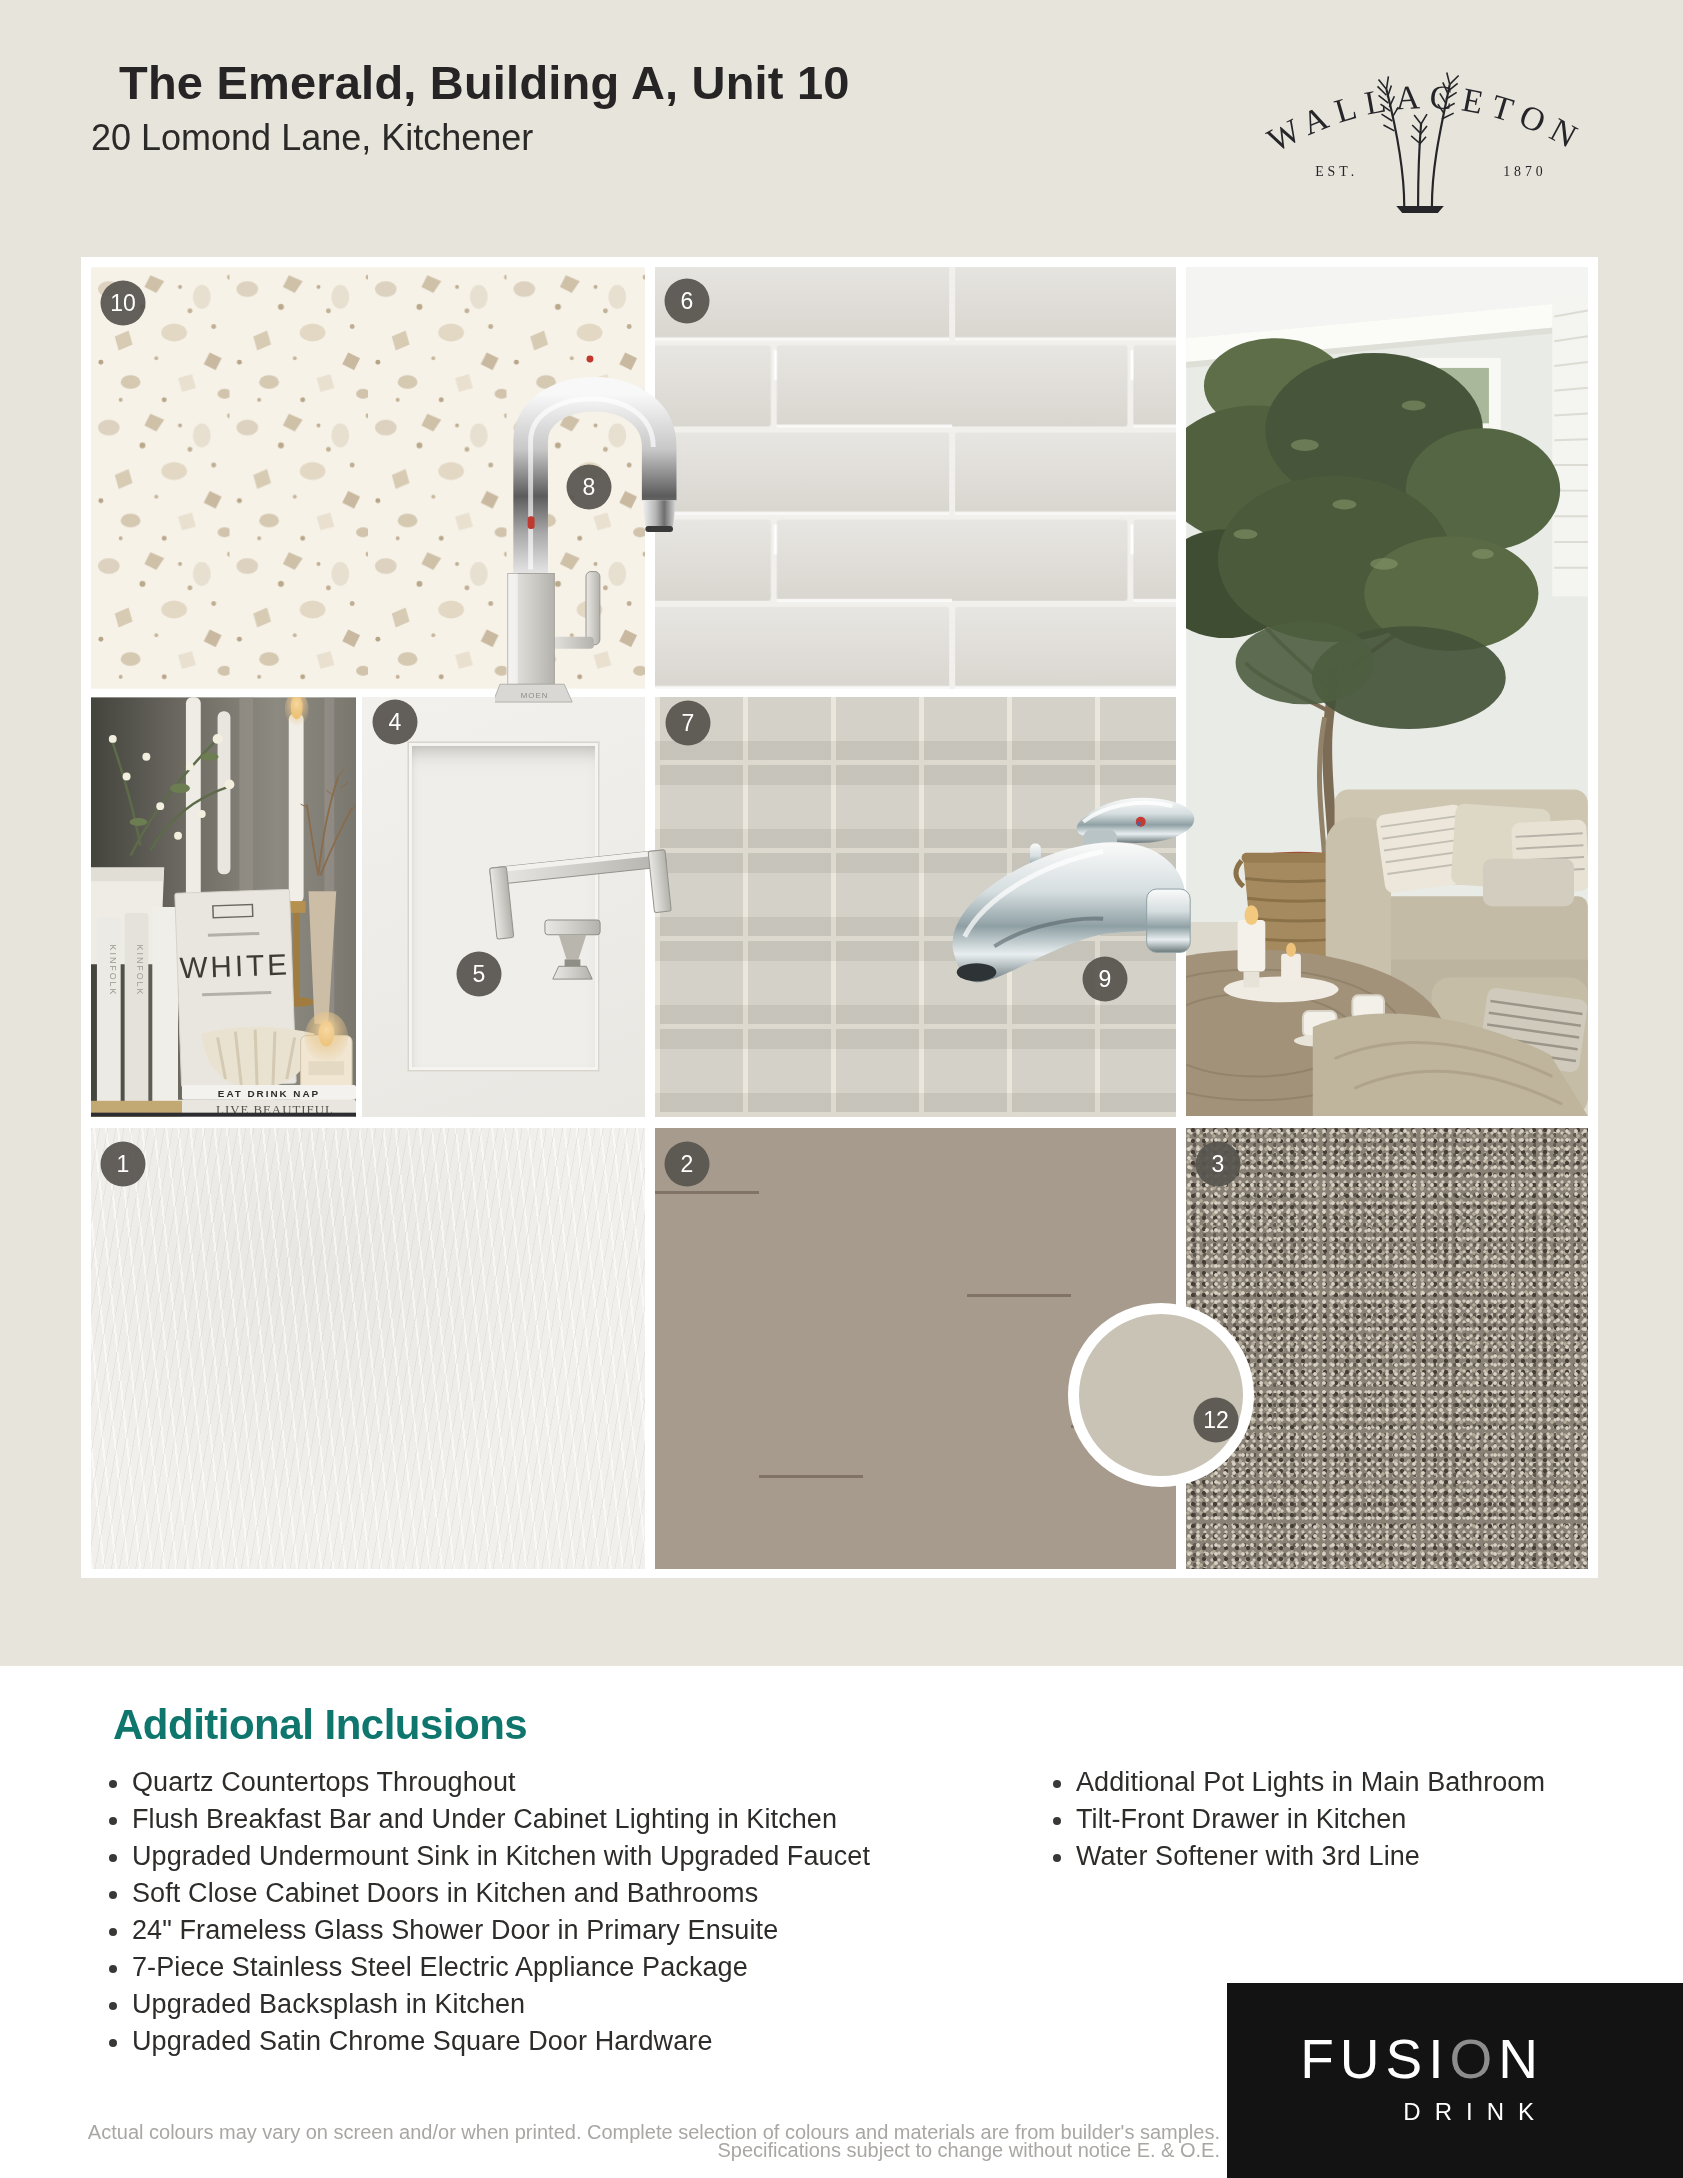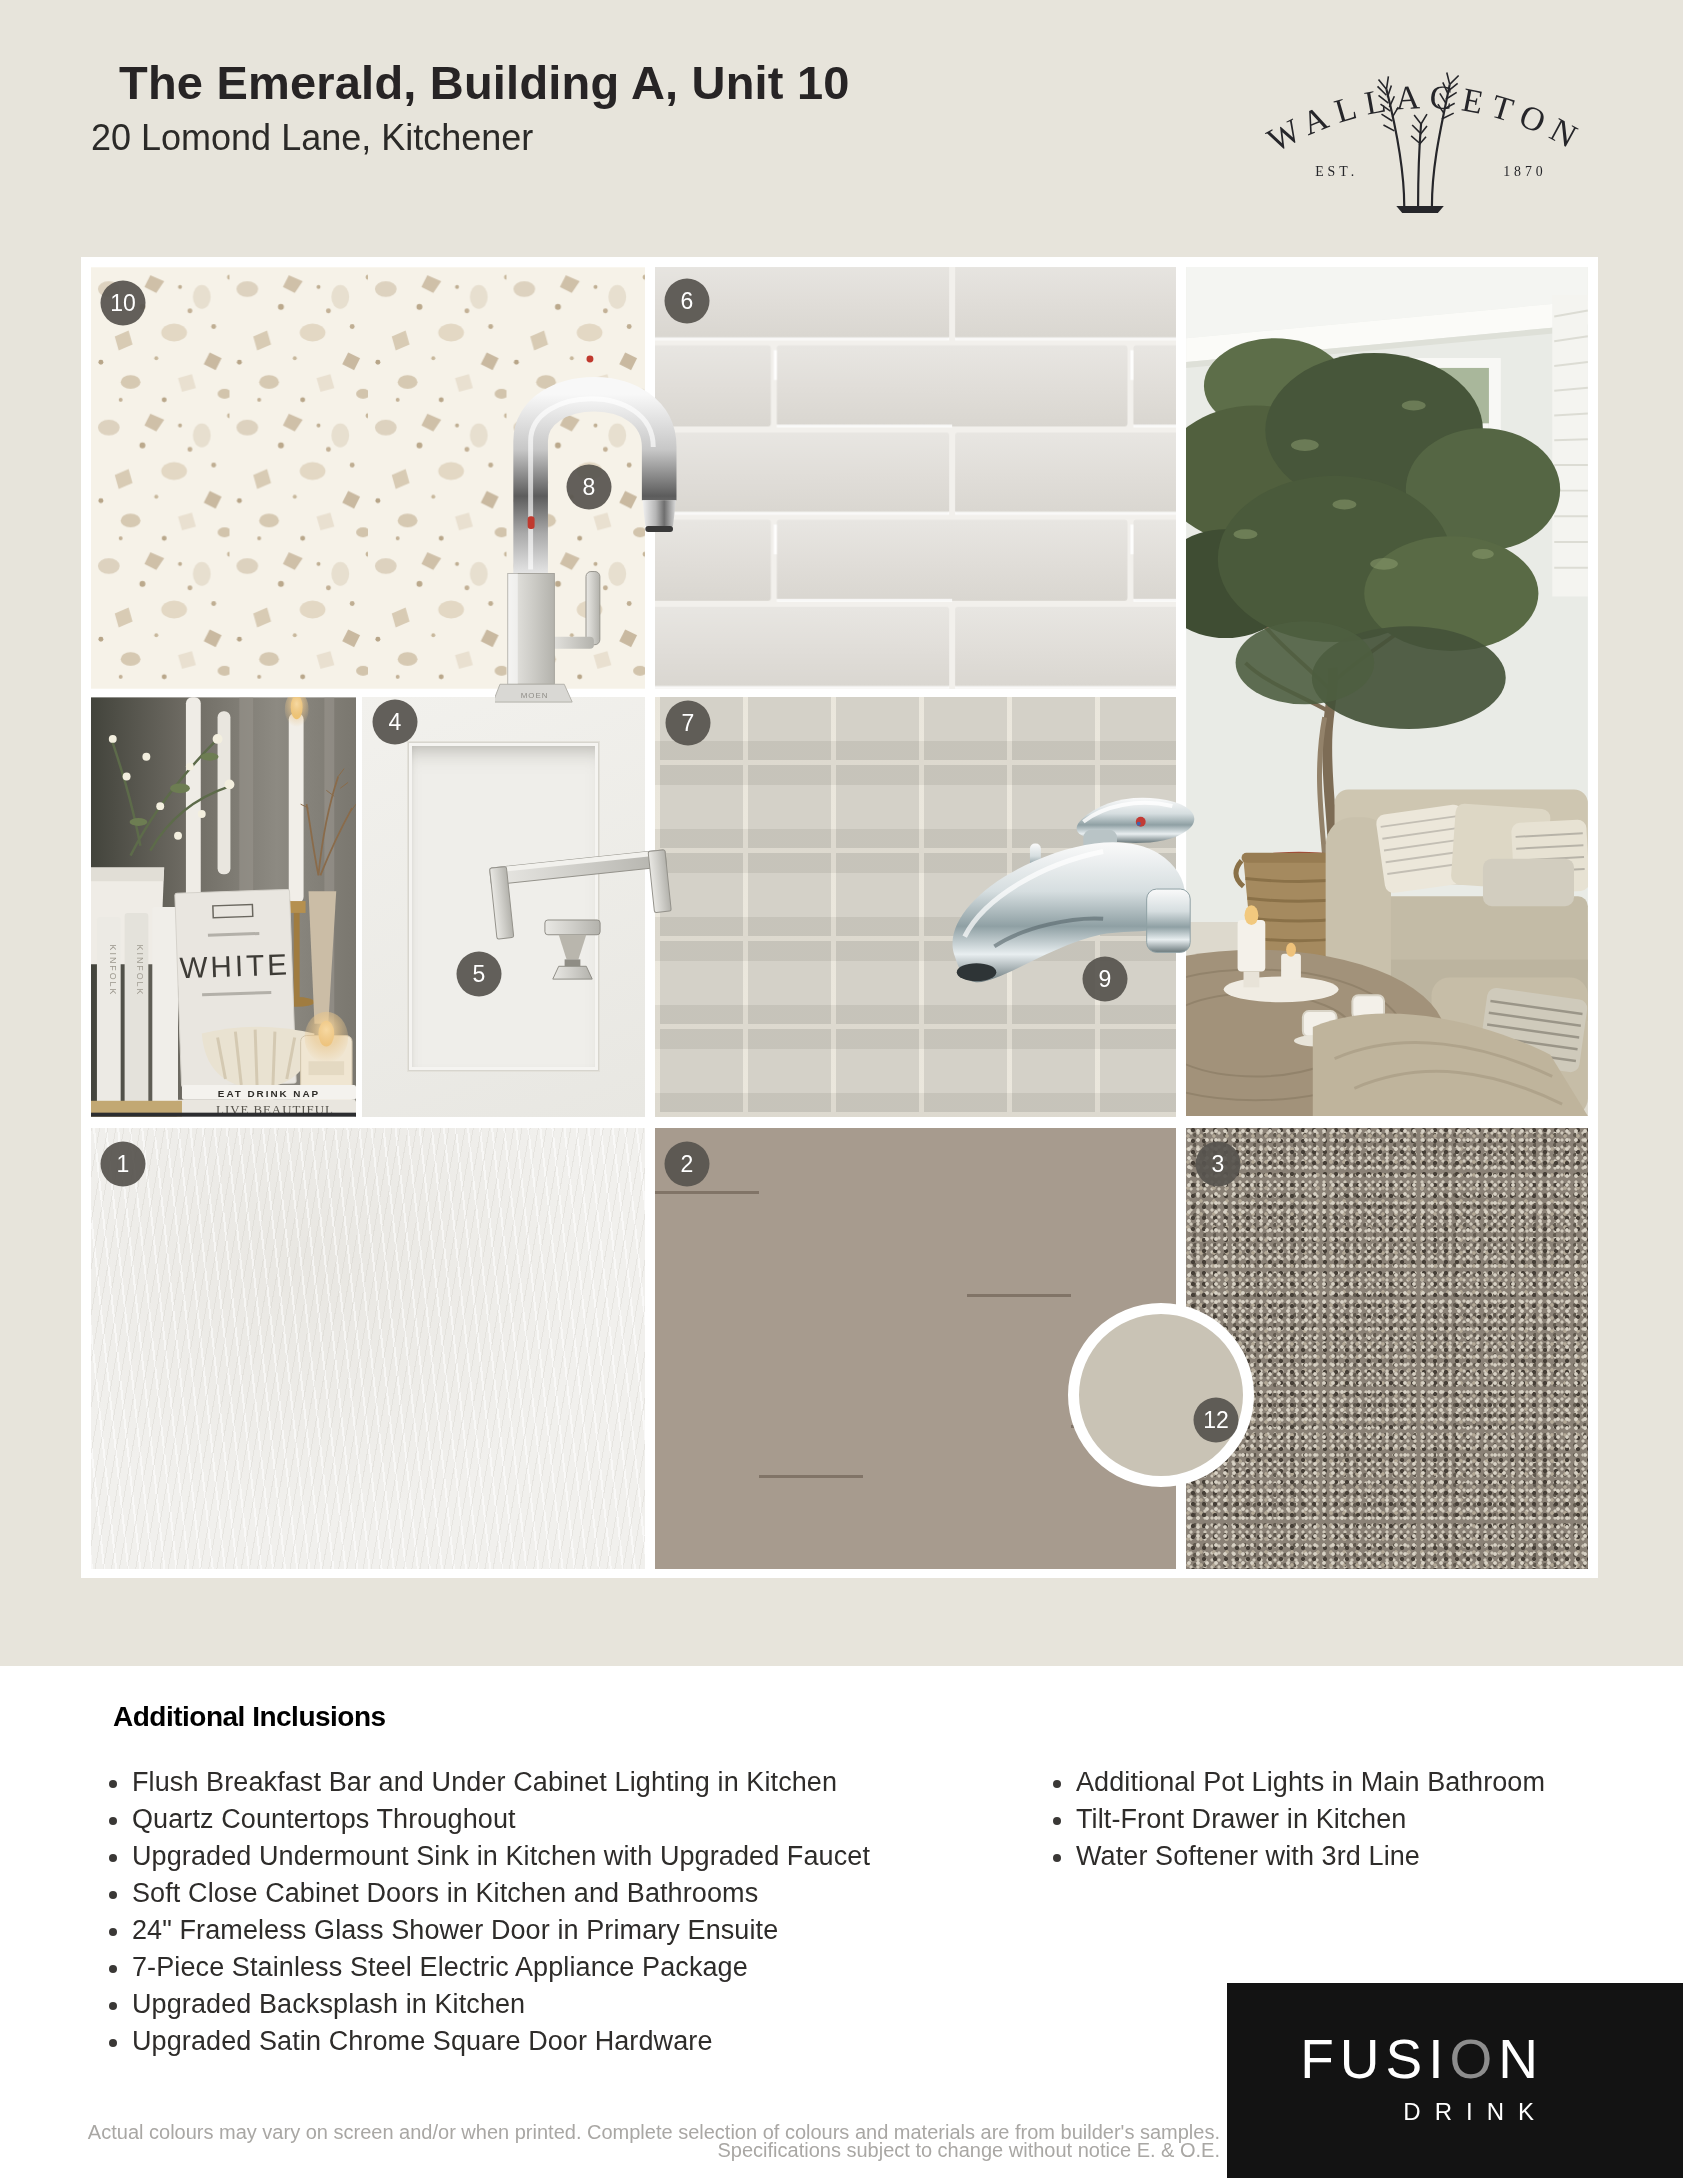--- a/index.html
+++ b/index.html
@@ -65,22 +65,22 @@
 
   
   .badge{position:absolute;width:45px;height:45px;border-radius:50%;
       background:rgba(87,84,79,.93);color:#ffffff;display:flex;align-items:center;
       justify-content:center;font-size:23px;font-weight:300;transform:translate(-50%,-50%);}
 
   .overlay{position:absolute;}
 
   
   .bottom-sheet{position:absolute;left:0;top:1666px;width:1683px;height:512px;background:#ffffff;}
-  .inclusions-heading{position:absolute;left:113px;top:1701px;font-size:28px;font-weight:bold;
-      color:#000000;letter-spacing:-0.5px;}
+  .inclusions-heading{position:absolute;left:113px;top:1701px;font-size:42px;font-weight:bold;
+      color:#0f766e;letter-spacing:-0.5px;}
   .inc-list{position:absolute;margin:0;padding:0;list-style:none;}
   .inc-list li{position:relative;padding-left:27px;font-size:27px;color:#2e2c2a;
       line-height:37px;letter-spacing:0.1px;}
   .inc-list li::before{content:"";position:absolute;left:4px;top:16px;width:8px;height:8px;
       border-radius:50%;background:#3a3836;}
   .inc-left{left:105px;top:1764px;width:871px;}
   .inc-right{left:1049px;top:1764px;width:574px;}
 
   
   .disclaimer{position:absolute;right:463px;top:2123px;text-align:right;font-size:20px;
@@ -534,22 +534,22 @@
   <div class="badge" style="left:42px;top:907px;">1</div>
   <div class="badge" style="left:606px;top:907px;">2</div>
   <div class="badge" style="left:1137px;top:907px;">3</div>
   <div class="badge" style="left:1135px;top:1163px;">12</div>
 </div>
 
 <div class="bottom-sheet">
   <div class="inclusions-heading" style="position:absolute;left:113px;top:35px;">Additional Inclusions</div>
 </div>
 <ul class="inc-list inc-left">
+  <li>Quartz Countertops Throughout</li>
   <li>Flush Breakfast Bar and Under Cabinet Lighting in Kitchen</li>
-  <li>Quartz Countertops Throughout</li>
   <li>Upgraded Undermount Sink in Kitchen with Upgraded Faucet</li>
   <li>Soft Close Cabinet Doors in Kitchen and Bathrooms</li>
   <li>24" Frameless Glass Shower Door in Primary Ensuite</li>
   <li>7-Piece Stainless Steel Electric Appliance Package</li>
   <li>Upgraded Backsplash in Kitchen</li>
   <li>Upgraded Satin Chrome Square Door Hardware</li>
 </ul>
 <ul class="inc-list inc-right">
   <li>Additional Pot Lights in Main Bathroom</li>
   <li>Tilt-Front Drawer in Kitchen</li>

